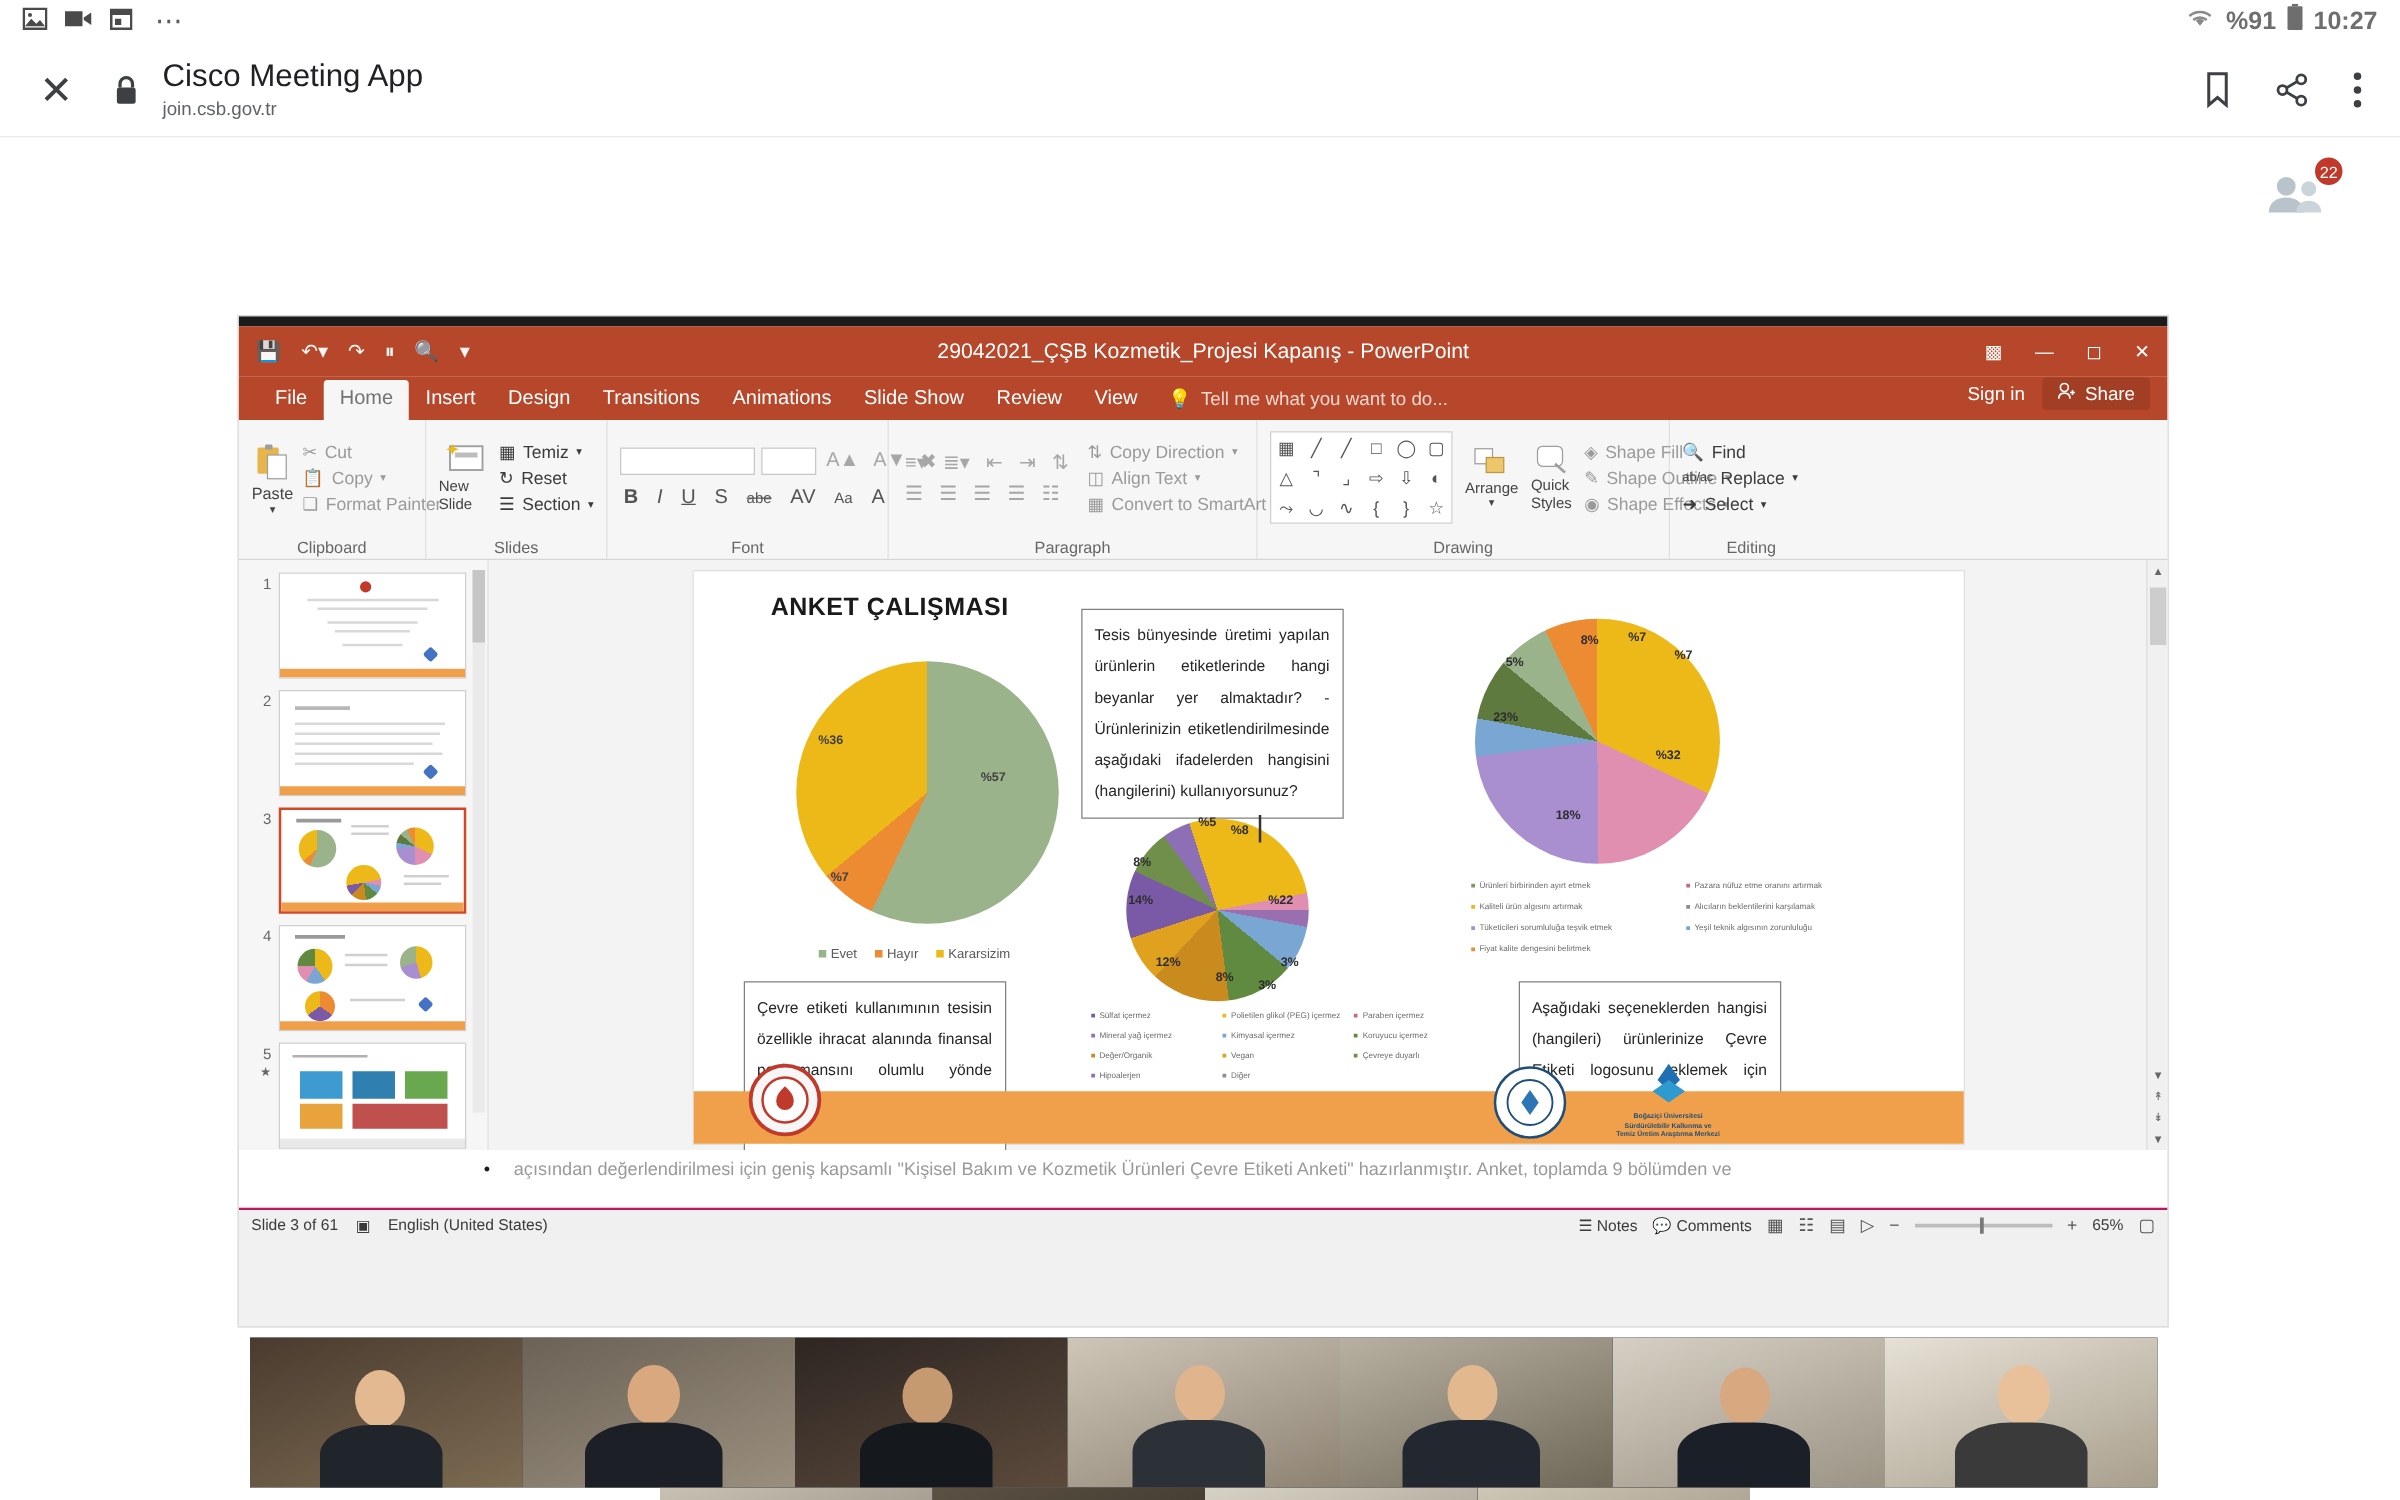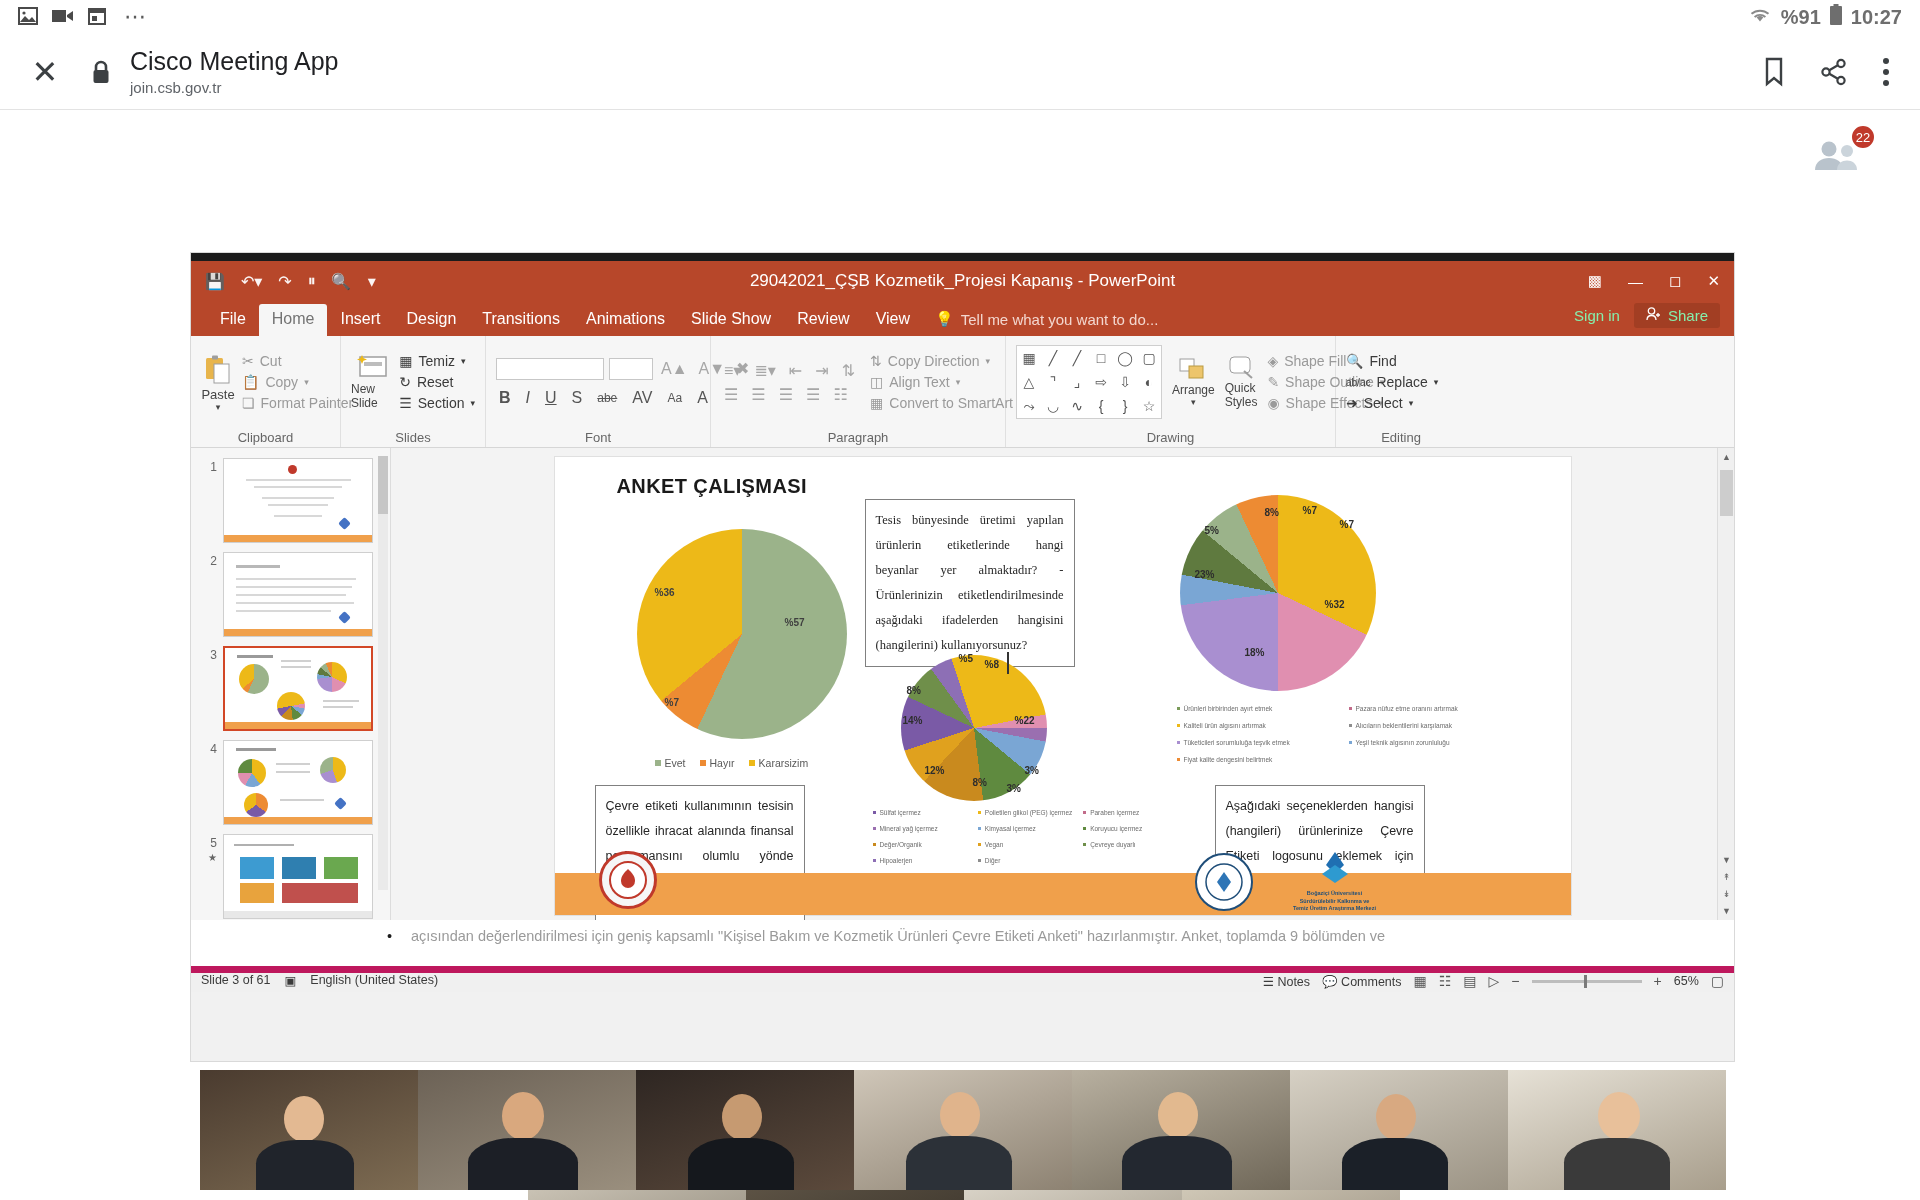--- a/index.html
+++ b/index.html
@@ -42,21 +42,21 @@
   .ppt-qat { height:40px; background:#b7472a; display:flex; align-items:center; padding:0 14px;
              color:#fff; position:relative; }
   .qat-ico { font-size:16px; margin-right:16px; opacity:.95; }
   .ppt-title { position:absolute; left:0; right:0; text-align:center; font-size:17px; color:#fff; pointer-events:none;}
   .win-btns { margin-left:auto; display:flex; align-items:center; gap:26px; font-size:15px; z-index:2;}
 
   .ppt-tabs { height:35px; background:#b7472a; display:flex; align-items:flex-end; padding-left:16px; }
   .ptab { color:#fff; font-size:16px; padding:6px 13px 8px; cursor:pointer; white-space:nowrap; }
   .ptab.active { background:#f6f6f6; color:#737373; border-radius:3px 3px 0 0; }
   .tellme { color:#f3d7cf; font-size:15px; display:flex; align-items:center; gap:7px; padding:6px 12px 8px; }
-  .tabs-right { margin-left:auto; display:flex; align-items:center; gap:14px; padding:0 14px 8px 0; color:#86efac; font-size:15px;}
+  .tabs-right { margin-left:auto; display:flex; align-items:center; gap:14px; padding:0 14px 8px 0; color:#ffffff; font-size:15px;}
   .share-btn { background:#a23e23; padding:4px 12px; border-radius:3px; display:flex; gap:7px; align-items:center;}
 
   
   .ribbon { height:112px; background:#f6f6f6; display:flex; border-bottom:1px solid #d6d6d6; }
   .rgroup { position:relative; padding:5px 10px 0; border-right:1px solid #e0e0e0; display:flex; flex-direction:column; }
   .rgroup-label { position:absolute; bottom:2px; left:0; right:0; text-align:center;
                   font-size:13px; color:#666; }
   .rg-body { display:flex; gap:7px; height:82px; }
   .big-btn { width:60px; display:flex; flex-direction:column; align-items:center; justify-content:center;
              font-size:13px; color:#444; cursor:pointer; }
@@ -106,22 +106,22 @@
   .vscroll { position:absolute; right:0; top:0; bottom:0; width:17px; background:#f0f0f0; border-left:1px solid #dcdcdc;}
   .vs-thumb { position:absolute; top:22px; left:2px; width:13px; height:46px; background:#cdcdcd; }
   .vs-btn { position:absolute; left:0; width:17px; height:17px; display:flex; align-items:center;
             justify-content:center; font-size:9px; color:#666; }
 
   .notesline { height:46px; background:#fff; padding:6px 28px 0 220px; font-size:14.5px; color:#1c1c1c;
                overflow:hidden; position:relative;}
   .notesline .bullet { position:absolute; left:196px; top:8px; }
   .notes-l2 { color:#9a9a9a; margin-top:2px; }
 
-  .ppt-status { height:26px; background:#f0f0f0; border-top:7px solid #be185d; display:flex;
-                align-items:flex-start; padding:0 10px; font-size:12.5px; color:#3b3b3b; gap:14px; }
+  .ppt-status { height:26px; background:#f0f0f0; border-top:2px solid #be185d; display:flex;
+                align-items:center; padding:0 10px; font-size:12.5px; color:#3b3b3b; gap:14px; }
   .st-right { margin-left:auto; display:flex; align-items:center; gap:12px; }
   .zoomslider { width:110px; height:3px; background:#bdbdbd; position:relative; }
   .zs-knob { position:absolute; left:52px; top:-5px; width:3px; height:13px; background:#7a7a7a; }
   .viewbtn { font-size:14px; color:#555; cursor:pointer; }
 
   
   .tilerow { position:absolute; display:flex; }
   .tile { position:relative; overflow:hidden; background:#2b2b2b; }
   .tile .wall { position:absolute; inset:0; }
   .person-head { position:absolute; border-radius:50%; }
@@ -568,21 +568,21 @@
             <span class="lg">
                 <i class="sw" style="background:#ed8b33"></i>
                 <span>Hayır</span>
               </span>
             <span class="lg">
                 <i class="sw" style="background:#edb918"></i>
                 <span>Kararsizim</span>
               </span>
           </div>
 
-          <div class="qbox" style="left:310px; top:42px; width:210px;font-family:Liberation Serif, serif;">Tesis bünyesinde üretimi yapılan ürünlerin etiketlerinde hangi beyanlar yer almaktadır?  -  Ürünlerinizin etiketlendirilmesinde aşağıdaki ifadelerden hangisini (hangilerini) kullanıyorsunuz?</div>
+          <div class="qbox" style="left:310px; top:30px; width:210px;">Tesis bünyesinde üretimi yapılan ürünlerin etiketlerinde hangi beyanlar yer almaktadır?  -  Ürünlerinizin etiketlendirilmesinde aşağıdaki ifadelerden hangisini (hangilerini) kullanıyorsunuz?</div>
 
           <div style="position:absolute; left:625px; top:38px; width:196px; height:196px; border-radius:50%;
                       background:conic-gradient(from 0deg, #edb918 0 32%, #e08fb0 32% 50%, #a98fd0 50% 73%, #7aa6d4 73% 78%, #5f7a3f 78% 86%, #9bb38a 86% 93%, #ed8b33 93% 100%);"></div>
           <div class="pielbl dark" style="left:770px; top:142px;">%32</div>
           <div class="pielbl dark" style="left:640px; top:112px;">23%</div>
           <div class="pielbl dark" style="left:690px; top:190px;">18%</div>
           <div class="pielbl dark" style="left:710px; top:50px;">8%</div>
           <div class="pielbl dark" style="left:748px; top:48px;">%7</div>
           <div class="pielbl dark" style="left:785px; top:62px;">%7</div>
           <div class="pielbl dark" style="left:650px; top:68px;">5%</div>

